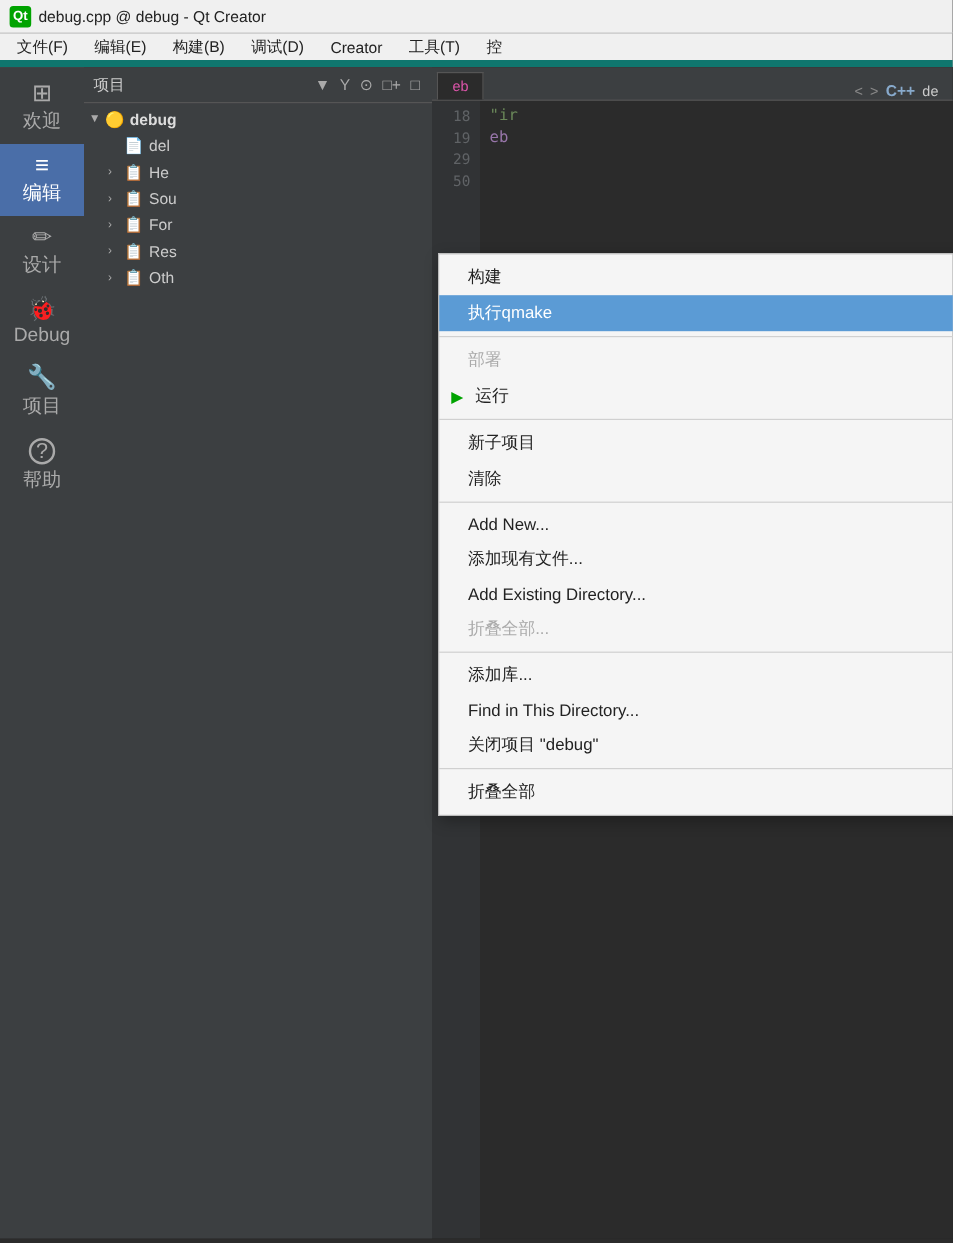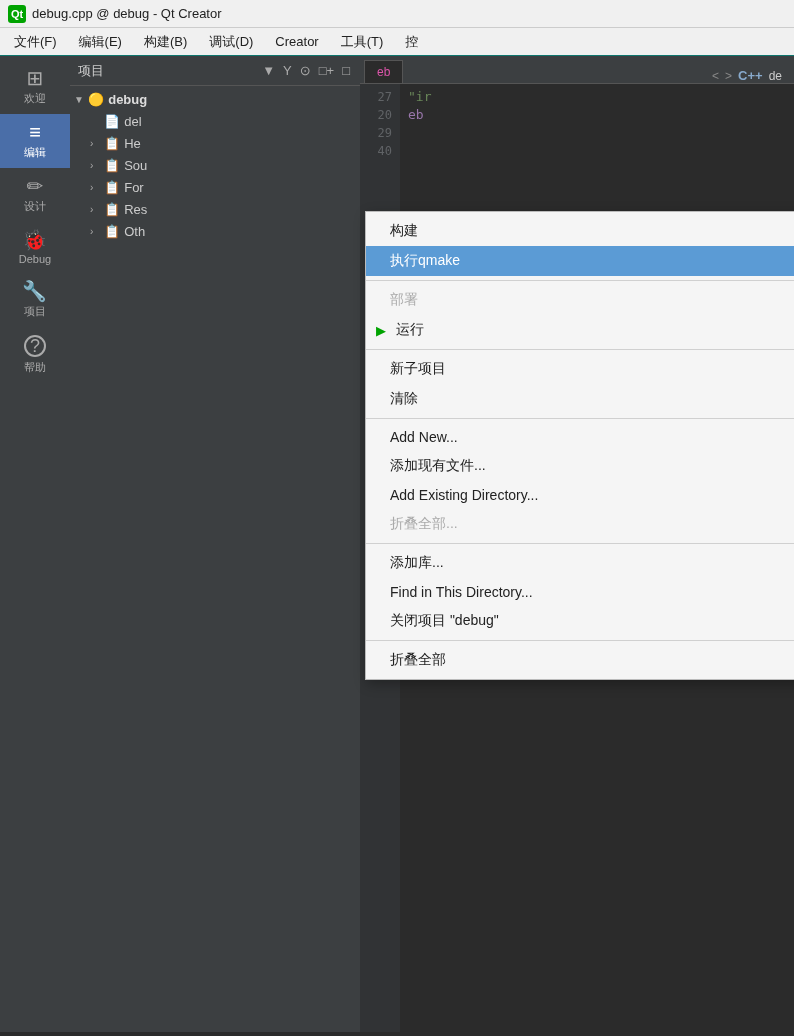--- a/index.html
+++ b/index.html
@@ -38,21 +38,21 @@
     }
 
     
     .menu-bar {
       background: #f0f0f0;
       height: 28px;
       display: flex;
       align-items: center;
       padding: 0 4px;
       gap: 2px;
-      border-bottom: 1px solid #0f766e;
+      border-bottom: 6px solid #0f766e;
     }
     .menu-item {
       padding: 2px 10px;
       font-size: 13px;
       color: #222;
       cursor: pointer;
       border-radius: 2px;
     }
 
     
@@ -80,21 +80,21 @@
       cursor: pointer;
       color: #aaa;
       font-size: 11px;
       gap: 3px;
     }
     .sidebar-item.active { color: #fff; background: #4a6ea8; }
     .sidebar-icon {
       font-size: 20px;
       line-height: 1;
     }
-    .sidebar-label { font-size: 11px; }
+    .sidebar-label { font-size: 16px; }
 
     
     .content-area {
       flex: 1;
       display: flex;
       flex-direction: column;
       background: #2b2b2b;
       position: relative;
     }
 
@@ -375,24 +375,24 @@
         <div style="flex:1; display:flex; align-items:center; justify-content:flex-end; padding-right:8px; gap:6px;">
           <span style="color:#888; font-size:12px;">&lt;</span>
           <span style="color:#888; font-size:12px;">&gt;</span>
           <span style="color:#88aacc; font-size:13px; font-weight:bold;">C++</span>
           <span style="color:#ccc; font-size:12px;">de</span>
         </div>
       </div>
 
       <div class="editor-body">
         <div class="line-numbers">
-          <div>27</div>
-          <div>20</div>
+          <div>18</div>
+          <div>19</div>
           <div>29</div>
-          <div>40</div>
+          <div>50</div>
         </div>
         <div class="code-area">
           <div><span class="code-string">"ir</span></div>
           <div><span class="code-purple">eb</span></div>
           <div></div>
           <div></div>
         </div>
       </div>
     </div>
 

